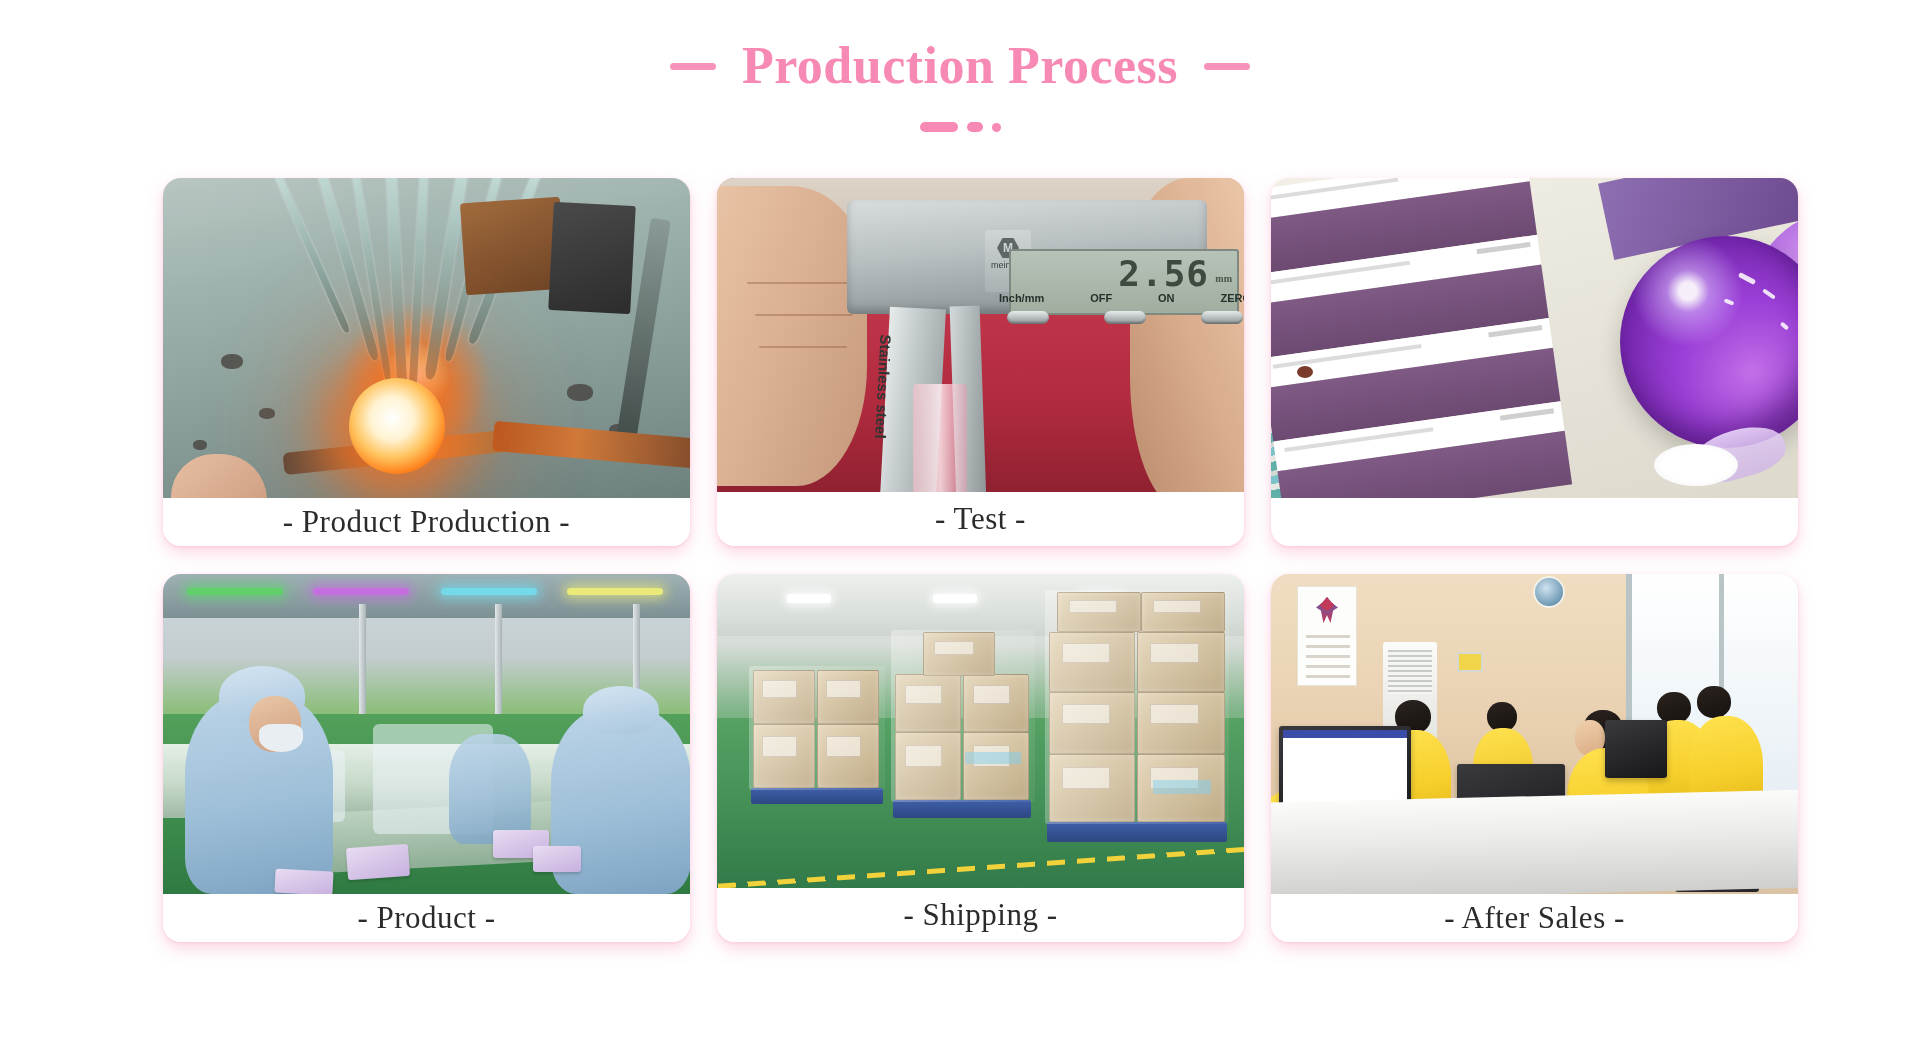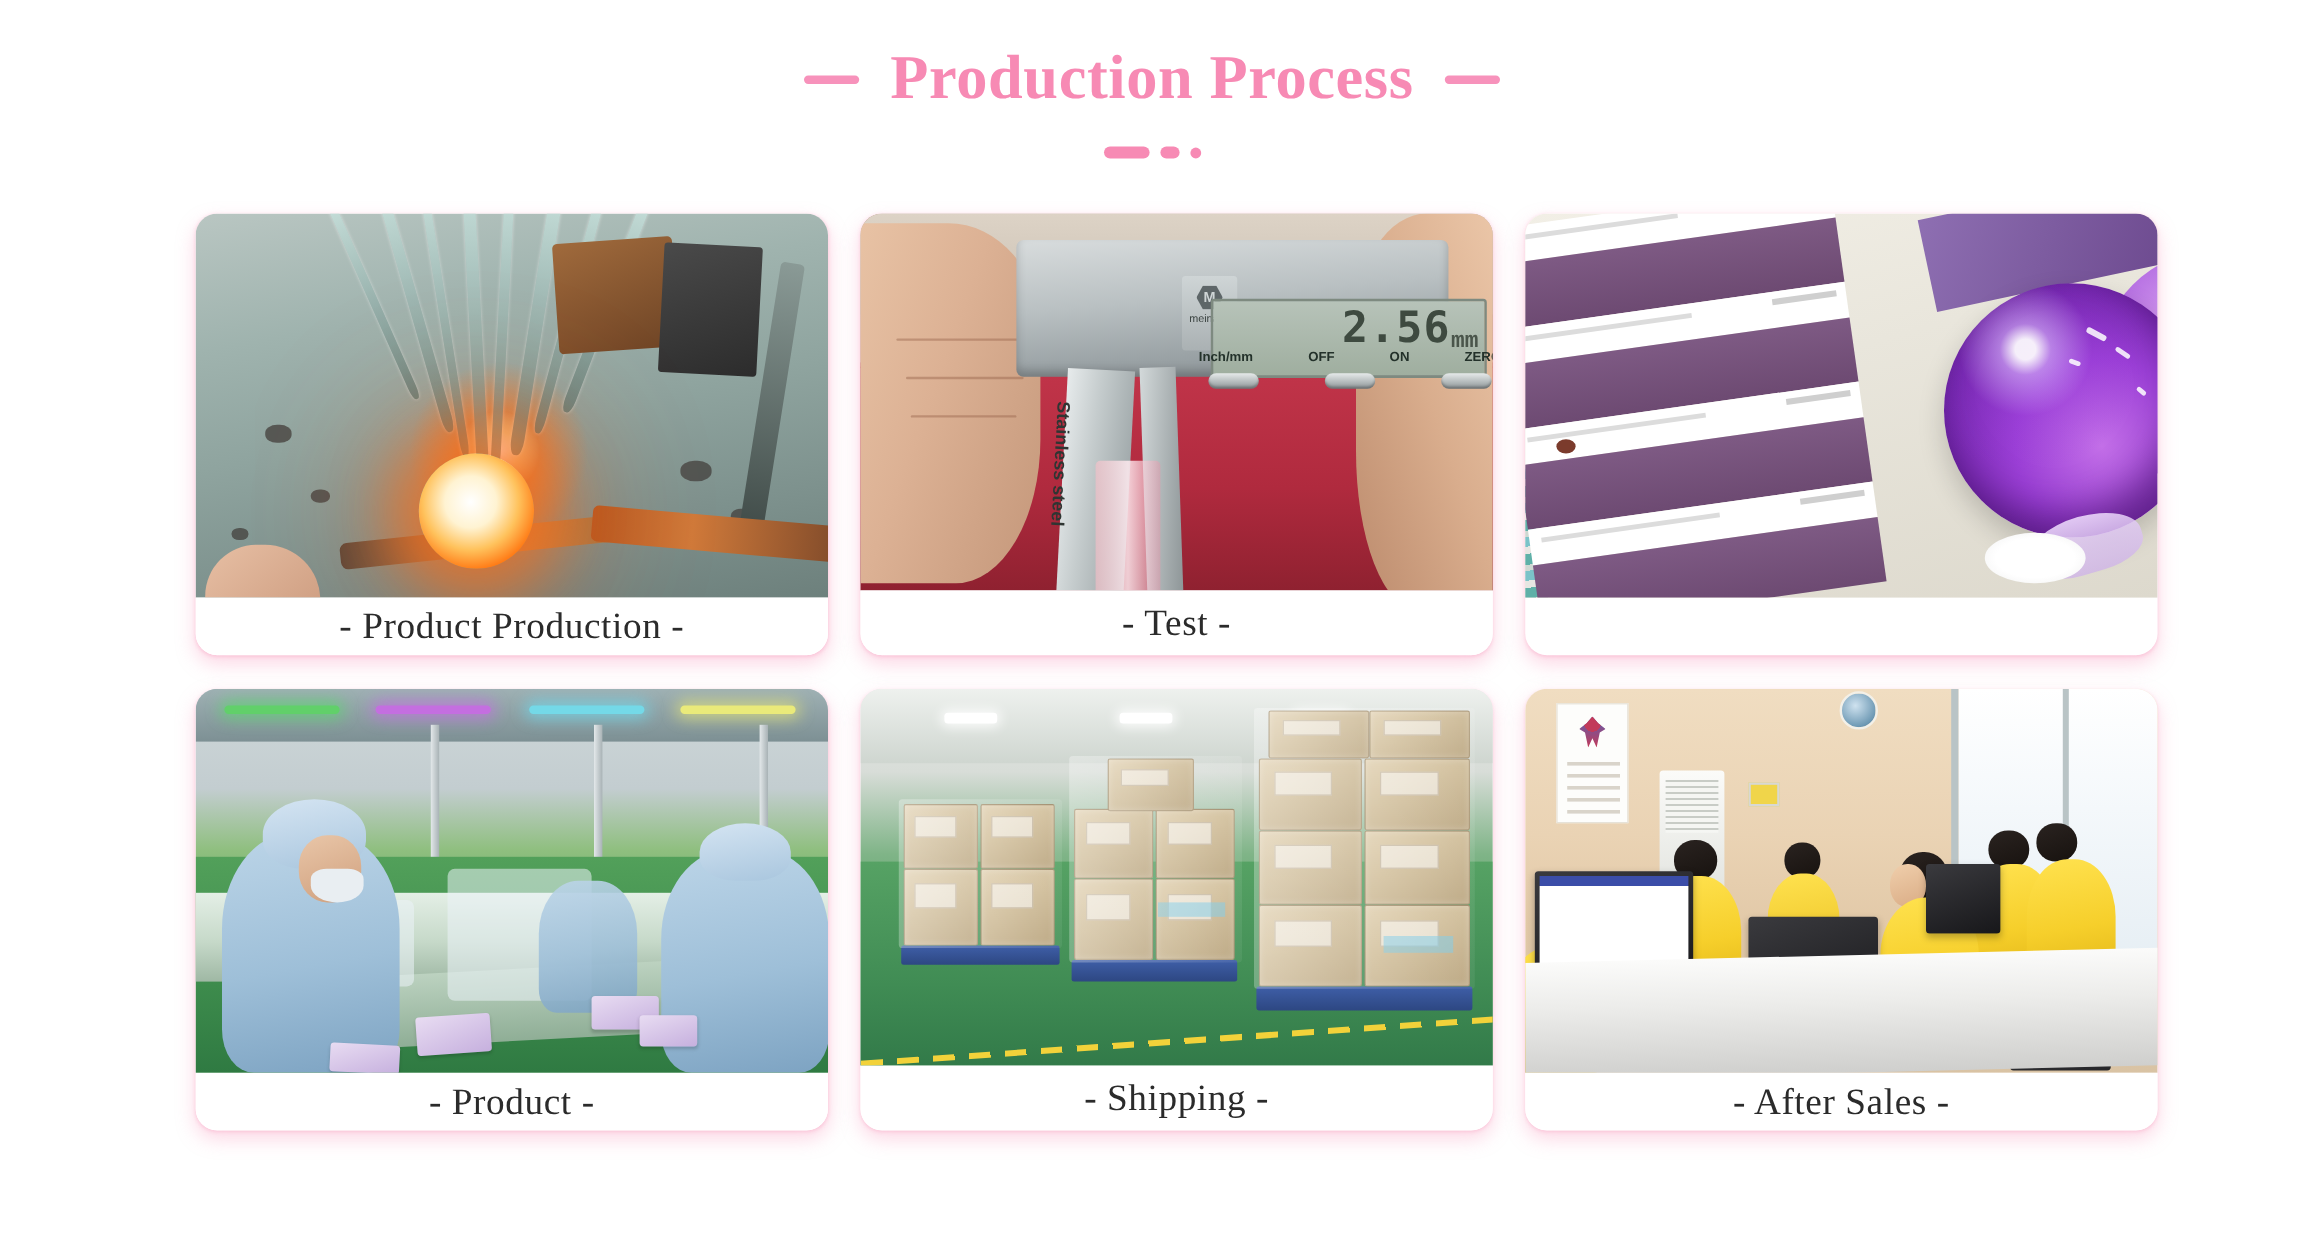--- a/index.html
+++ b/index.html
@@ -225,22 +225,22 @@
     background: linear-gradient(180deg,#b7c3b9, #9fae9f);
     border:2px solid #7e8a80; border-radius:3px;margin-top:15px;
   }
   .p2 .lcd-val {
     position:absolute; right:28px; top:2px;
     font-family: "DejaVu Sans Mono","Liberation Mono",monospace;
     font-weight:700; font-size:36px; color:#3e4a40; letter-spacing:1px;
   }
   .p2 .lcd-unit {
     position:absolute; right:5px; top:22px;
-    font-family: Liberation Mono, monospace;
-    font-weight:700; font-size:19px; color:#4a554b;
+    font-family: Liberation Serif, serif;
+    font-weight:700; font-size:10px; color:#4a554b;
   }
   .p2 .btnrow {
     position:absolute; left:160px; top:104px; width:236px; height:26px;
     display:flex; justify-content:space-between; align-items:center;
   }
   .p2 .cbtn {
     width:42px; height:13px; border-radius:7px;
     background: linear-gradient(180deg,#e6eaea,#8d9597);
     box-shadow: inset 0 -2px 2px rgba(0,0,0,0.25);
   }

